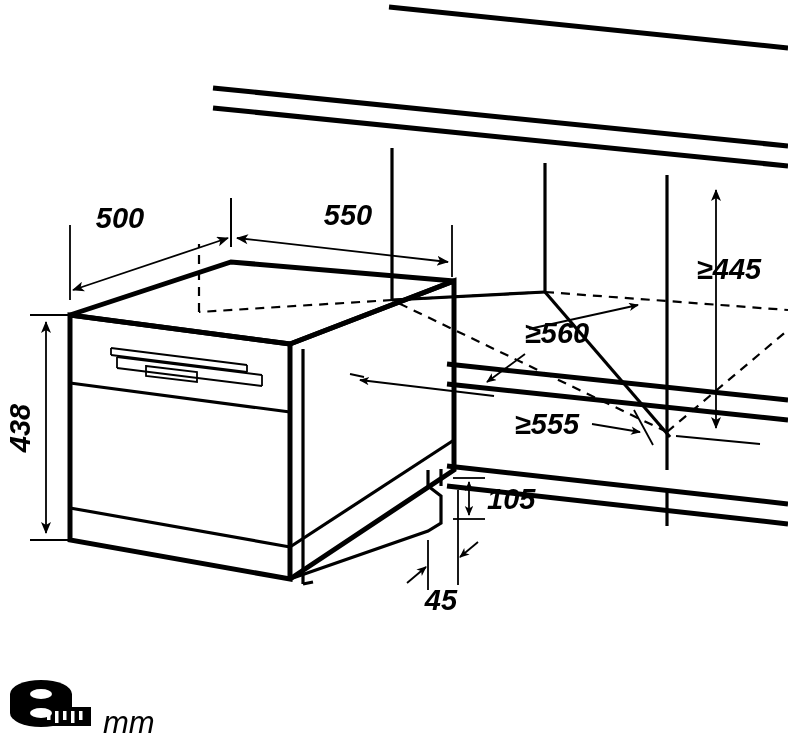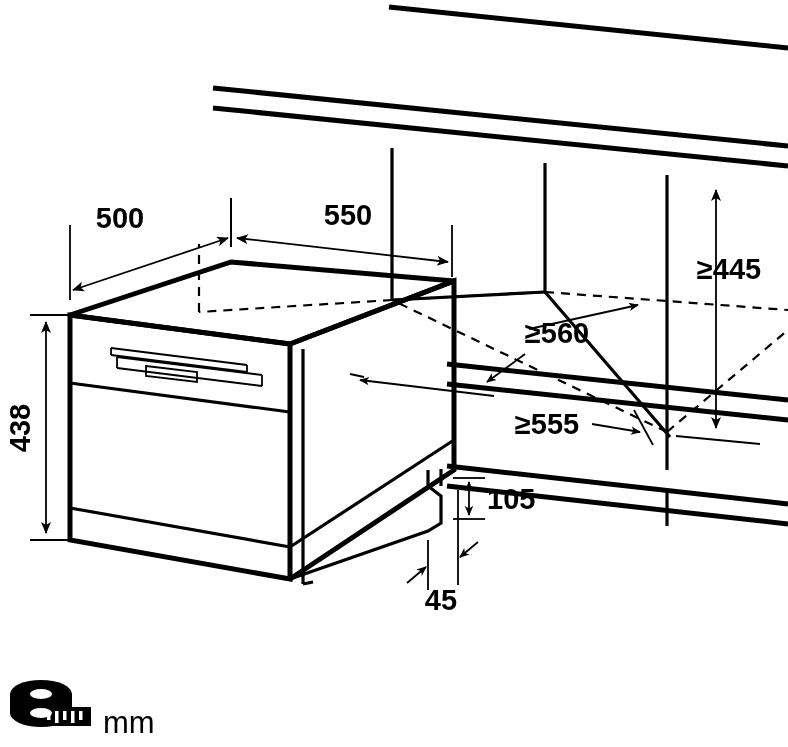--- a/index.html
+++ b/index.html
@@ -14,20 +14,21 @@
     font-family: "Liberation Sans", sans-serif;
     overflow: hidden;
     position: relative;
   }
   #diagram-root {
     position: absolute;
     left: 0;
     top: 0;
     width: 788px;
     height: 747px;
+    font-style: italic;
   }
   svg#dwg {
     display: block;
     width: 788px;
     height: 747px;
     background: #ffffff;
   }
   .solid-heavy {
     fill: none;
     stroke: #000000;

